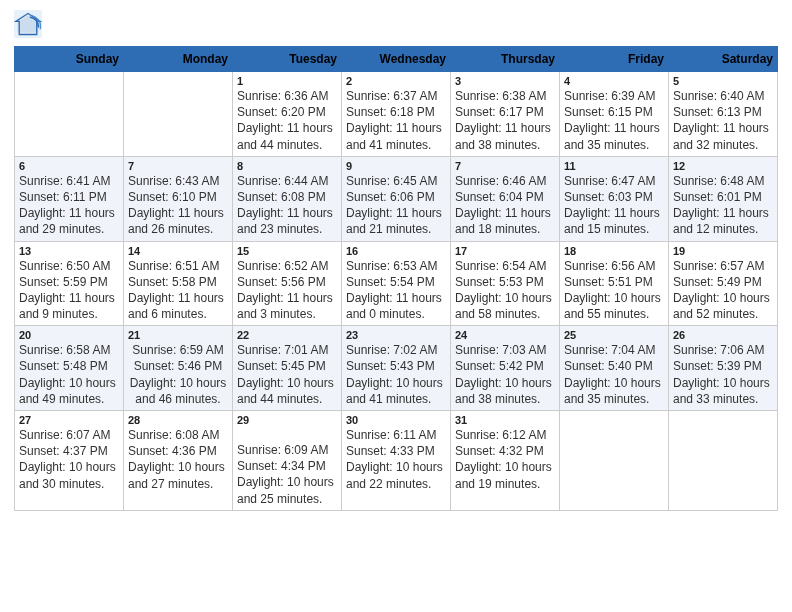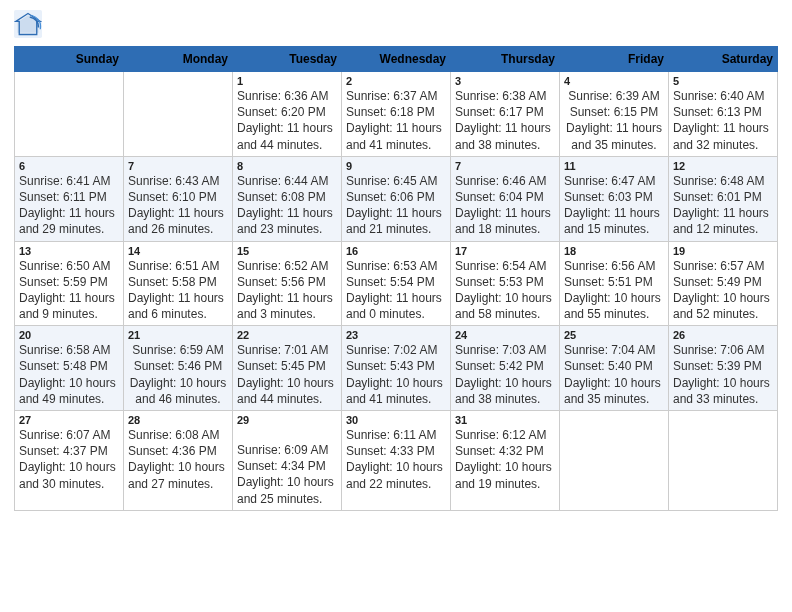--- a/index.html
+++ b/index.html
@@ -142,21 +142,21 @@
 Daylight: 11 hours and 41 minutes.</div>
           </td>
           <td>
             <span class="day-num">3</span>
             <div class="cell-text" style="white-space: pre-line;">Sunrise: 6:38 AM
 Sunset: 6:17 PM
 Daylight: 11 hours and 38 minutes.</div>
           </td>
           <td>
             <span class="day-num">4</span>
-            <div class="cell-text" style="white-space: pre-line; text-align: center;">Sunrise: 6:39 AM
+            <div class="cell-text" style="white-space: pre-line;">Sunrise: 6:39 AM
 Sunset: 6:15 PM
 Daylight: 11 hours and 35 minutes.</div>
           </td>
           <td>
             <span class="day-num">5</span>
             <div class="cell-text" style="white-space: pre-line;">Sunrise: 6:40 AM
 Sunset: 6:13 PM
 Daylight: 11 hours and 32 minutes.</div>
           </td>
         </tr>

